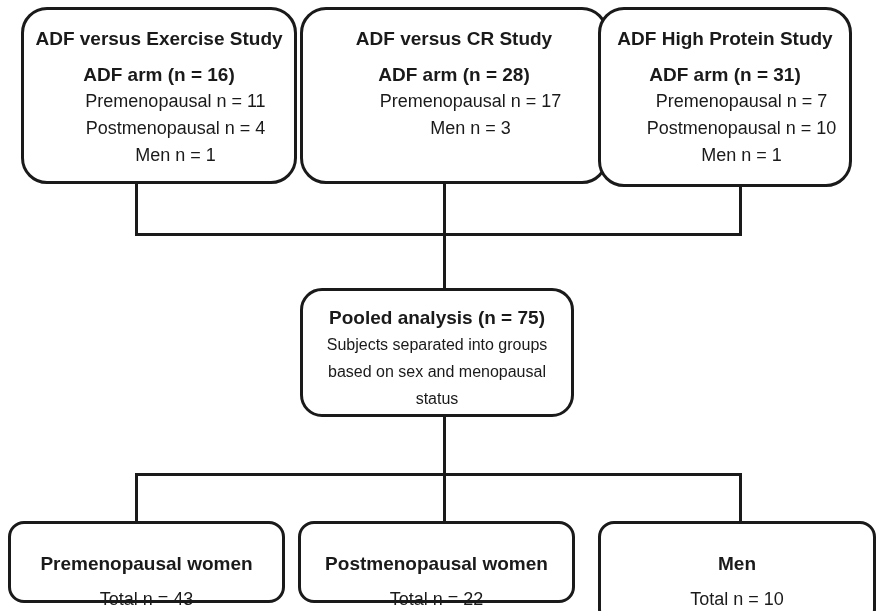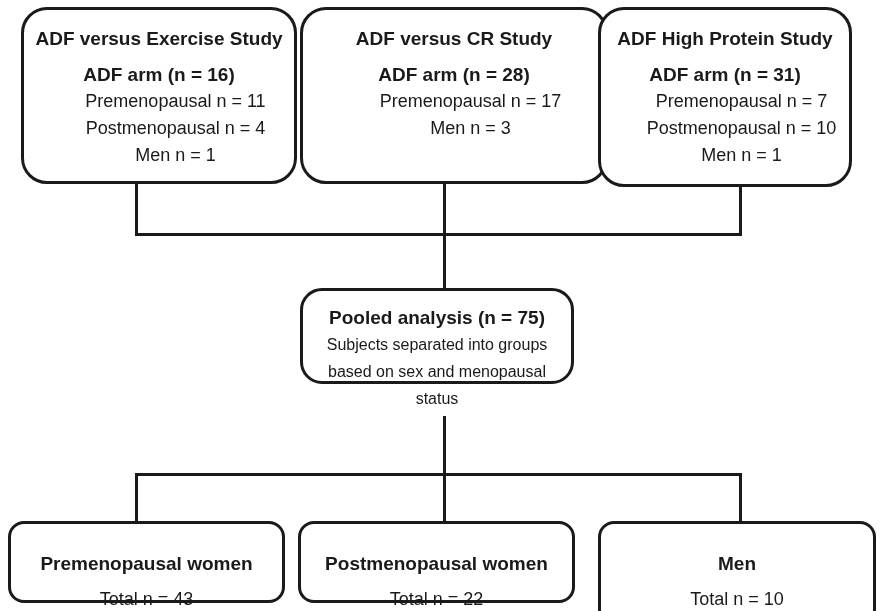--- a/index.html
+++ b/index.html
@@ -105,21 +105,21 @@
     <div class="box-line">Premenopausal n = 7</div>
     <div class="box-line">Postmenopausal n = 10</div>
     <div class="box-line">Men n = 1</div>
   </div>
 
   <div class="cline v" style="left:135px; top:183px; height:53px;"></div>
   <div class="cline v" style="left:443px; top:183px; height:107px;"></div>
   <div class="cline v" style="left:739px; top:186px; height:50px;"></div>
   <div class="cline h" style="left:135px; top:233px; width:607px;"></div>
 
-  <div class="box pooled-box" style="left:300px; top:288px; width:274px; height:96px;">
+  <div class="box pooled-box" style="left:300px; top:288px; width:274px; height:129px;">
     <div class="pooled-title">Pooled analysis (n = 75)</div>
     <div class="pooled-body">Subjects separated into groups based on sex and menopausal status</div>
   </div>
 
   <div class="cline v" style="left:443px; top:416px; height:106px;"></div>
   <div class="cline h" style="left:135px; top:473px; width:607px;"></div>
   <div class="cline v" style="left:135px; top:473px; height:49px;"></div>
   <div class="cline v" style="left:739px; top:473px; height:49px;"></div>
 
   <div class="box bottom-box" style="left:8px; top:521px; width:277px; height:82px;">

